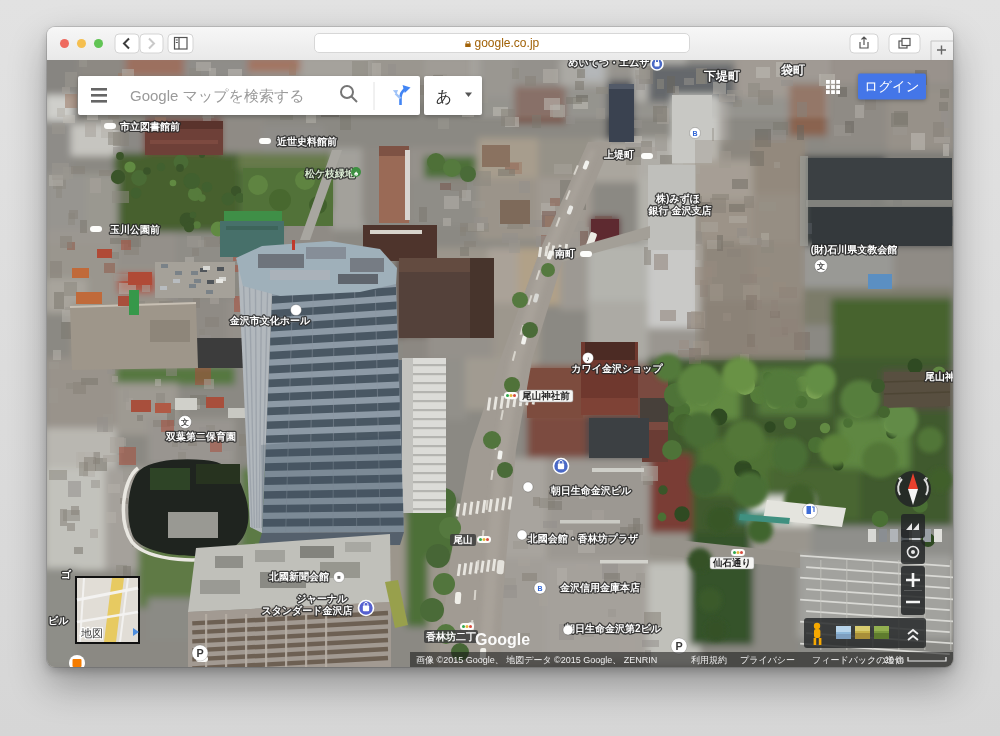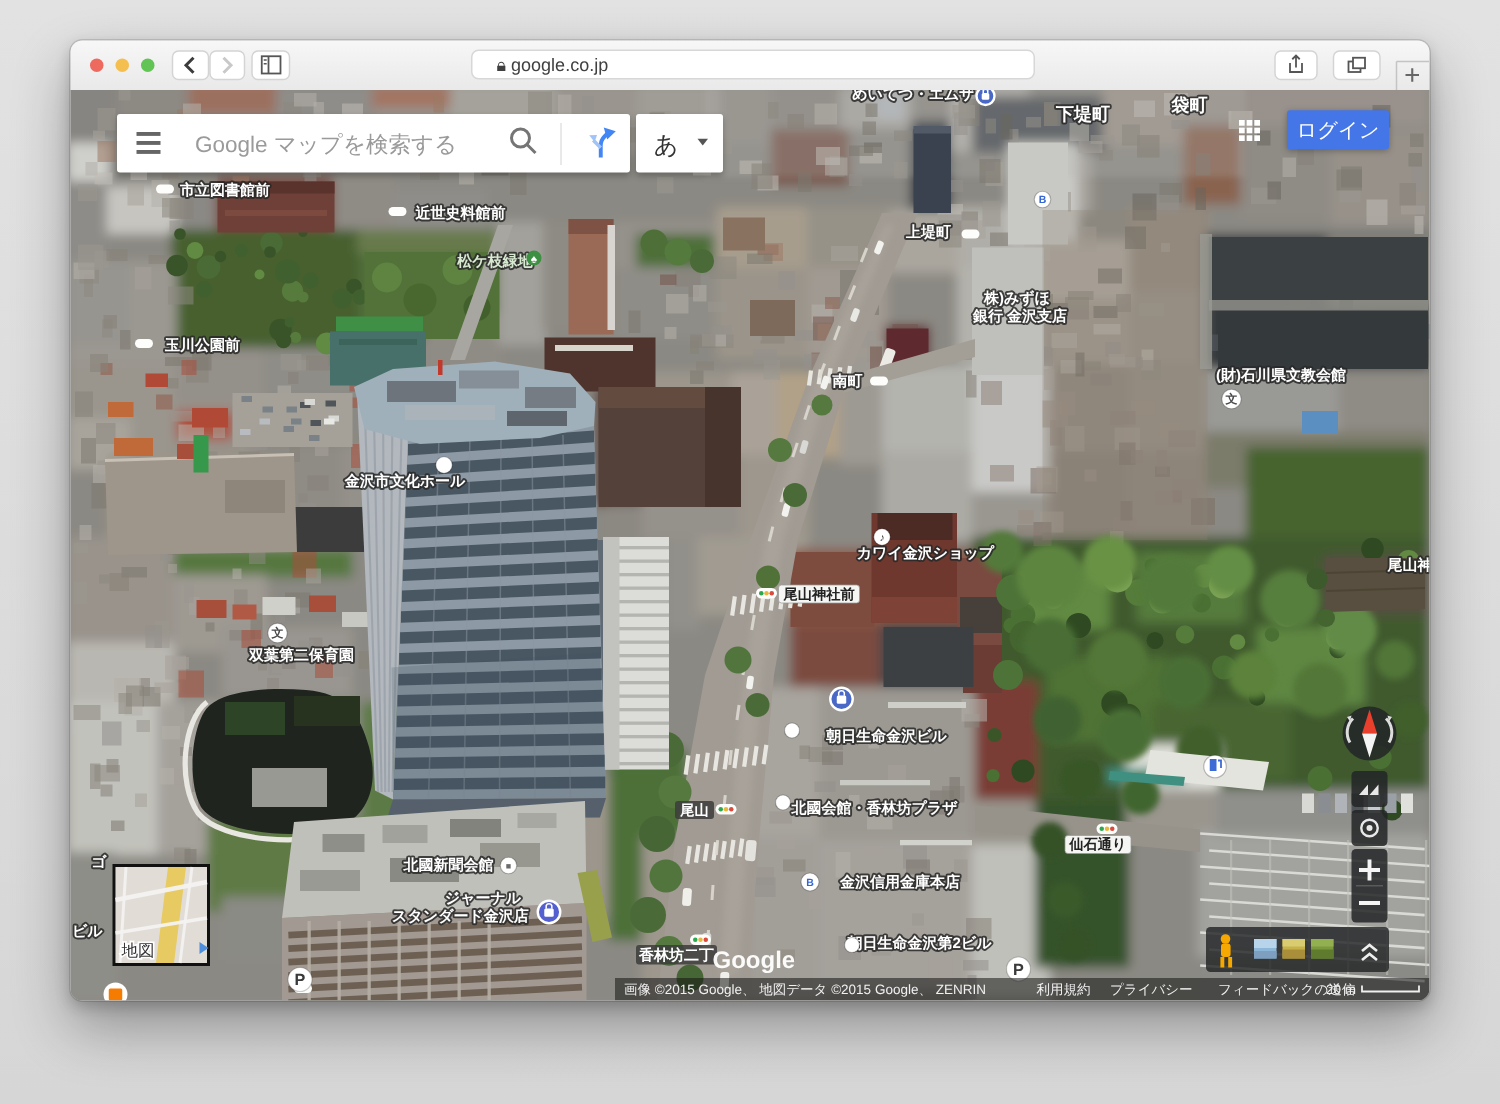--- a/index.html
+++ b/index.html
@@ -1,21 +1,21 @@
 <!DOCTYPE html>
 <html><head><meta charset="utf-8">
 <style>
 html,body{margin:0;padding:0;width:1000px;height:736px;overflow:hidden;background:#dbdbdb;font-family:"Liberation Sans",sans-serif}
 #bg{position:absolute;inset:0;background:linear-gradient(#e2e2e2,#d6d6d6)}
 #win{position:absolute;left:47px;top:27px;width:906px;height:640px;border-radius:8px;overflow:hidden;
 box-shadow:0 18px 38px rgba(0,0,0,0.32),0 4px 10px rgba(0,0,0,0.2),0 0 0 1px rgba(0,0,0,0.12);background:#eee}
 #tb{position:absolute;left:0;top:0;width:100%;height:33px;background:linear-gradient(#f7f7f7,#e9e9e9);border-bottom:1px solid #b4b4b4;box-sizing:content-box}
 .tl{position:absolute;top:12px;width:9px;height:9px;border-radius:50%}
 #url{position:absolute;left:267px;top:6px;width:376px;height:20px;background:#fff;border:1px solid #d7d7d7;border-radius:5px;box-sizing:border-box}
-#urltext{position:absolute;left:16px;top:0;width:100%;font-size:12px;color:#404040;line-height:19px}
+#urltext{position:absolute;left:0;top:0;width:100%;text-align:center;font-size:12px;color:#a16207;line-height:19px}
 #mapwrap{position:absolute;left:0;top:33px;width:906px;height:607px;background:#8f8d86}
 .ov{position:absolute;box-shadow:0 2px 4px rgba(0,0,0,0.25);background:#fff;border-radius:2px}
 </style></head><body>
 <div id="bg"></div>
 <div id="win">
  <div id="tb">
   <div class="tl" style="left:13px;background:#ee6a5f"></div>
   <div class="tl" style="left:30px;background:#f5bf4f"></div>
   <div class="tl" style="left:47px;background:#61c454"></div>
   <svg style="position:absolute;left:0;top:0" width="906" height="34" viewBox="47 27 906 34">

